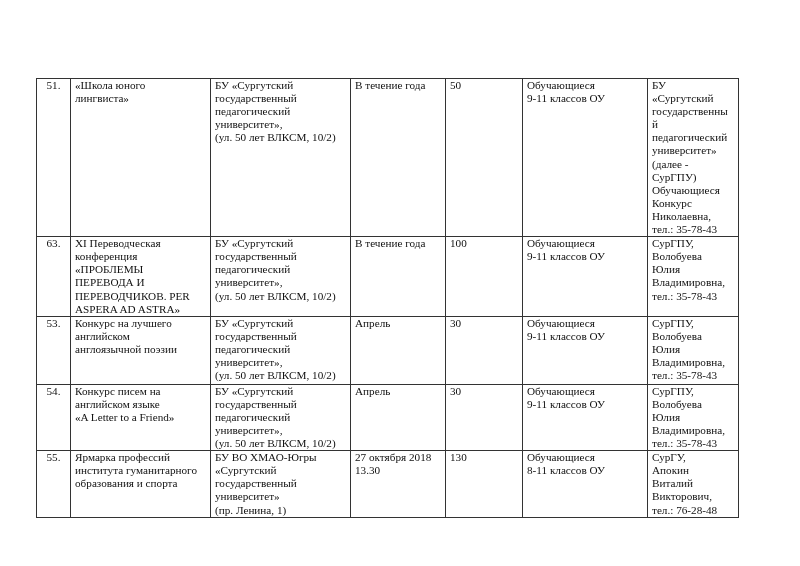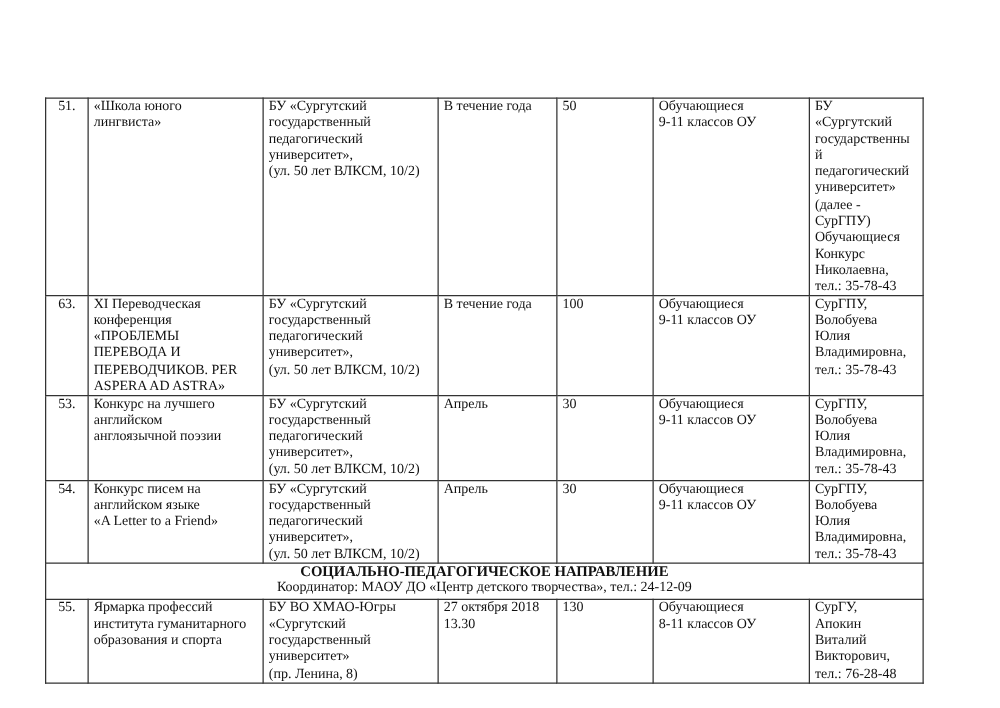--- a/index.html
+++ b/index.html
@@ -149,39 +149,33 @@
           <span class="line">9-11 классов ОУ</span>
         </td>
         <td>
           <span class="line">СурГПУ,</span>
           <span class="line">Волобуева</span>
           <span class="line">Юлия</span>
           <span class="line">Владимировна,</span>
           <span class="line">тел.: 35-78-43</span>
         </td>
       </tr>
-      <tr style="height:29px">
-        <td class="section" colspan="7">
-  <span class="line sec-title">СОЦИАЛЬНО-ПЕДАГОГИЧЕСКОЕ НАПРАВЛЕНИЕ</span>
-  <span class="line">Координатор: МАОУ ДО «Центр детского творчества», тел.: 24-12-09</span>
-        </td>
-      </tr>
       <tr style="height:65px">
         <td class="num">55.</td>
         <td>
           <span class="line">Ярмарка профессий</span>
           <span class="line">института гуманитарного</span>
           <span class="line">образования и спорта</span>
         </td>
         <td>
           <span class="line">БУ ВО ХМАО-Югры</span>
           <span class="line">«Сургутский</span>
           <span class="line">государственный</span>
           <span class="line">университет»</span>
-          <span class="line">(пр. Ленина, 8)</span>
+          <span class="line">(пр. Ленина, 1)</span>
         </td>
         <td>
           <span class="line">27 октября 2018</span>
           <span class="line">13.30</span>
         </td>
         <td>130</td>
         <td>
           <span class="line">Обучающиеся</span>
           <span class="line">8-11 классов ОУ</span>
         </td>

